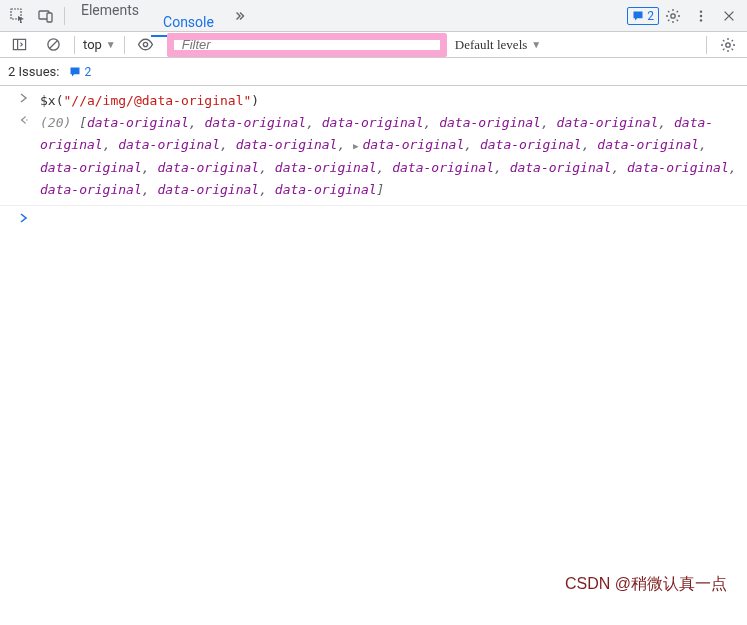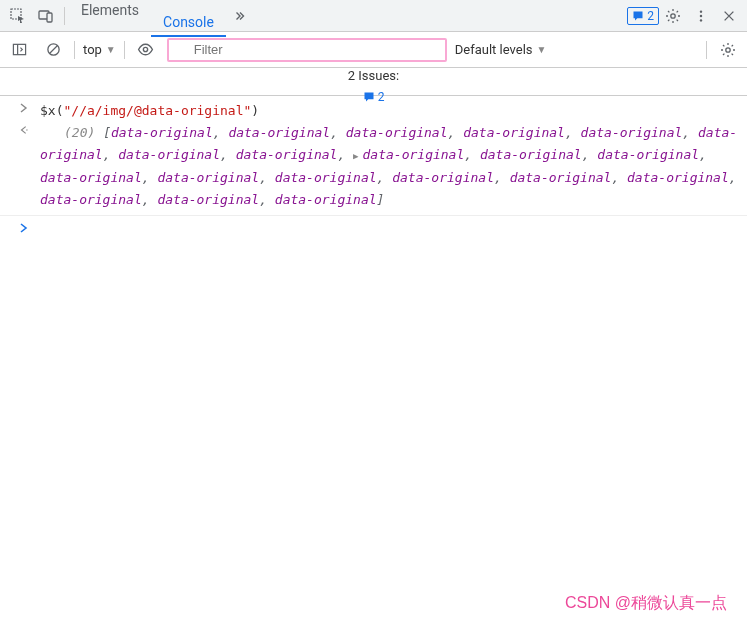--- a/index.html
+++ b/index.html
@@ -23,56 +23,56 @@
 .tabbar .ico { width: 28px; height: 28px; display:flex; align-items:center; justify-content:center; color:#5f6368; cursor:pointer; }
 .tabbar .sep { width:1px; height:18px; background:#ccc; margin:0 4px; }
 .tab { padding: 0 12px; height:43px; line-height:32px; color:#5f6368; cursor:pointer; font-size:14px;}
 .tab.active { color:#1a73e8; border-bottom:2px solid #1a73e8; padding-top:12px;}
 .spacer { flex:1; }
 .msgbadge { display:flex; align-items:center; border:1px solid #1a73e8; border-radius:2px; padding:1px 4px; color:#1a73e8; font-size:12px; gap:3px; height:18px;}
 .msgbadge svg{width:12px;height:12px;}
 .toolbar {
   display:flex;
   align-items:center;
-  height:36px;
+  height:26px;
   border-bottom:1px solid #ccc;
   padding:0 6px;
   gap:8px;
   background:#fff;
 }
 .toolbar .ico { width:26px; height:26px; display:flex;align-items:center;justify-content:center;color:#5f6368;cursor:pointer;}
 .ctx { display:flex; align-items:center; gap:4px; color:#333; cursor:pointer; font-size:13px;}
 .dd { color:#888; font-size:10px;}
 .filter { flex:0 0 280px; }
 .filter input {
-  width:100%; height:24px; border:2px solid #f9a8d4; border-radius:2px;
-  padding:0 25px; font-size:13px; color:#333; outline:none;
-}
-.levels { display:flex; align-items:center; gap:4px; color:#333; font-size:13px; cursor:pointer;}
+  width:100%; height:24px; border:7px solid #f9a8d4; border-radius:2px;
+  padding:0 8px; font-size:13px; color:#333; outline:none;font-style:italic;
+}
+.levels { display:flex; align-items:center; gap:4px; color:#333; font-size:13px; cursor:pointer;font-family:Liberation Serif, serif;}
 .issuesbar {
   display:flex; align-items:center; height:28px; padding:0 8px;
-  border-bottom:1px solid #ccc; background:#fff; gap:6px; font-size:13px;flex-direction:column;
+  border-bottom:1px solid #ccc; background:#fff; gap:6px; font-size:13px;
 }
 .issuesbar .msgbadge { border:none; }
 .console { padding:4px 0; font-family: Consolas, Menlo, monospace; font-size:13px; line-height:22px;}
 .row { display:flex; padding:0 8px; }
 .gut { width:32px; flex:none; display:flex; align-items:flex-start; justify-content:center; color:#888; padding-top:3px;}
 .gut svg { width:10px; height:10px; }
 .content { flex:1; word-break:break-word; }
 .fn { color:#333; }
 .str { color:#c41a16; }
-.cnt { color:#888; font-style:italic;margin-left:24px; }
+.cnt { color:#888; font-style:italic; }
 .brk { color:#5f6368; font-style:italic; }
 .item { color:#881391; font-style:italic;margin-top:33px; }
 .comma { color:#5f6368; font-style:italic; }
 .expander { color:#888; font-size:9px; margin-right:4px; cursor:pointer;}
 .prompt-row { display:flex; padding:0 8px; border-top:1px solid #eee; margin-top:4px; padding-top:4px;}
 .prompt-row .gut { color:#1a73e8; }
 .watermark {
-  position:absolute; right:20px; bottom:11px; color:#ec4899; font-size:16px;
+  position:absolute; right:20px; bottom:30px; color:#7f1d1d; font-size:16px;
   font-family:"Segoe UI",sans-serif;
 }
 svg { display:block; }
 </style>
 </head>
 <body>
 
 <div class="tabbar">
   <div class="ico">
     <svg viewBox="0 0 16 16" width="16" height="16">

